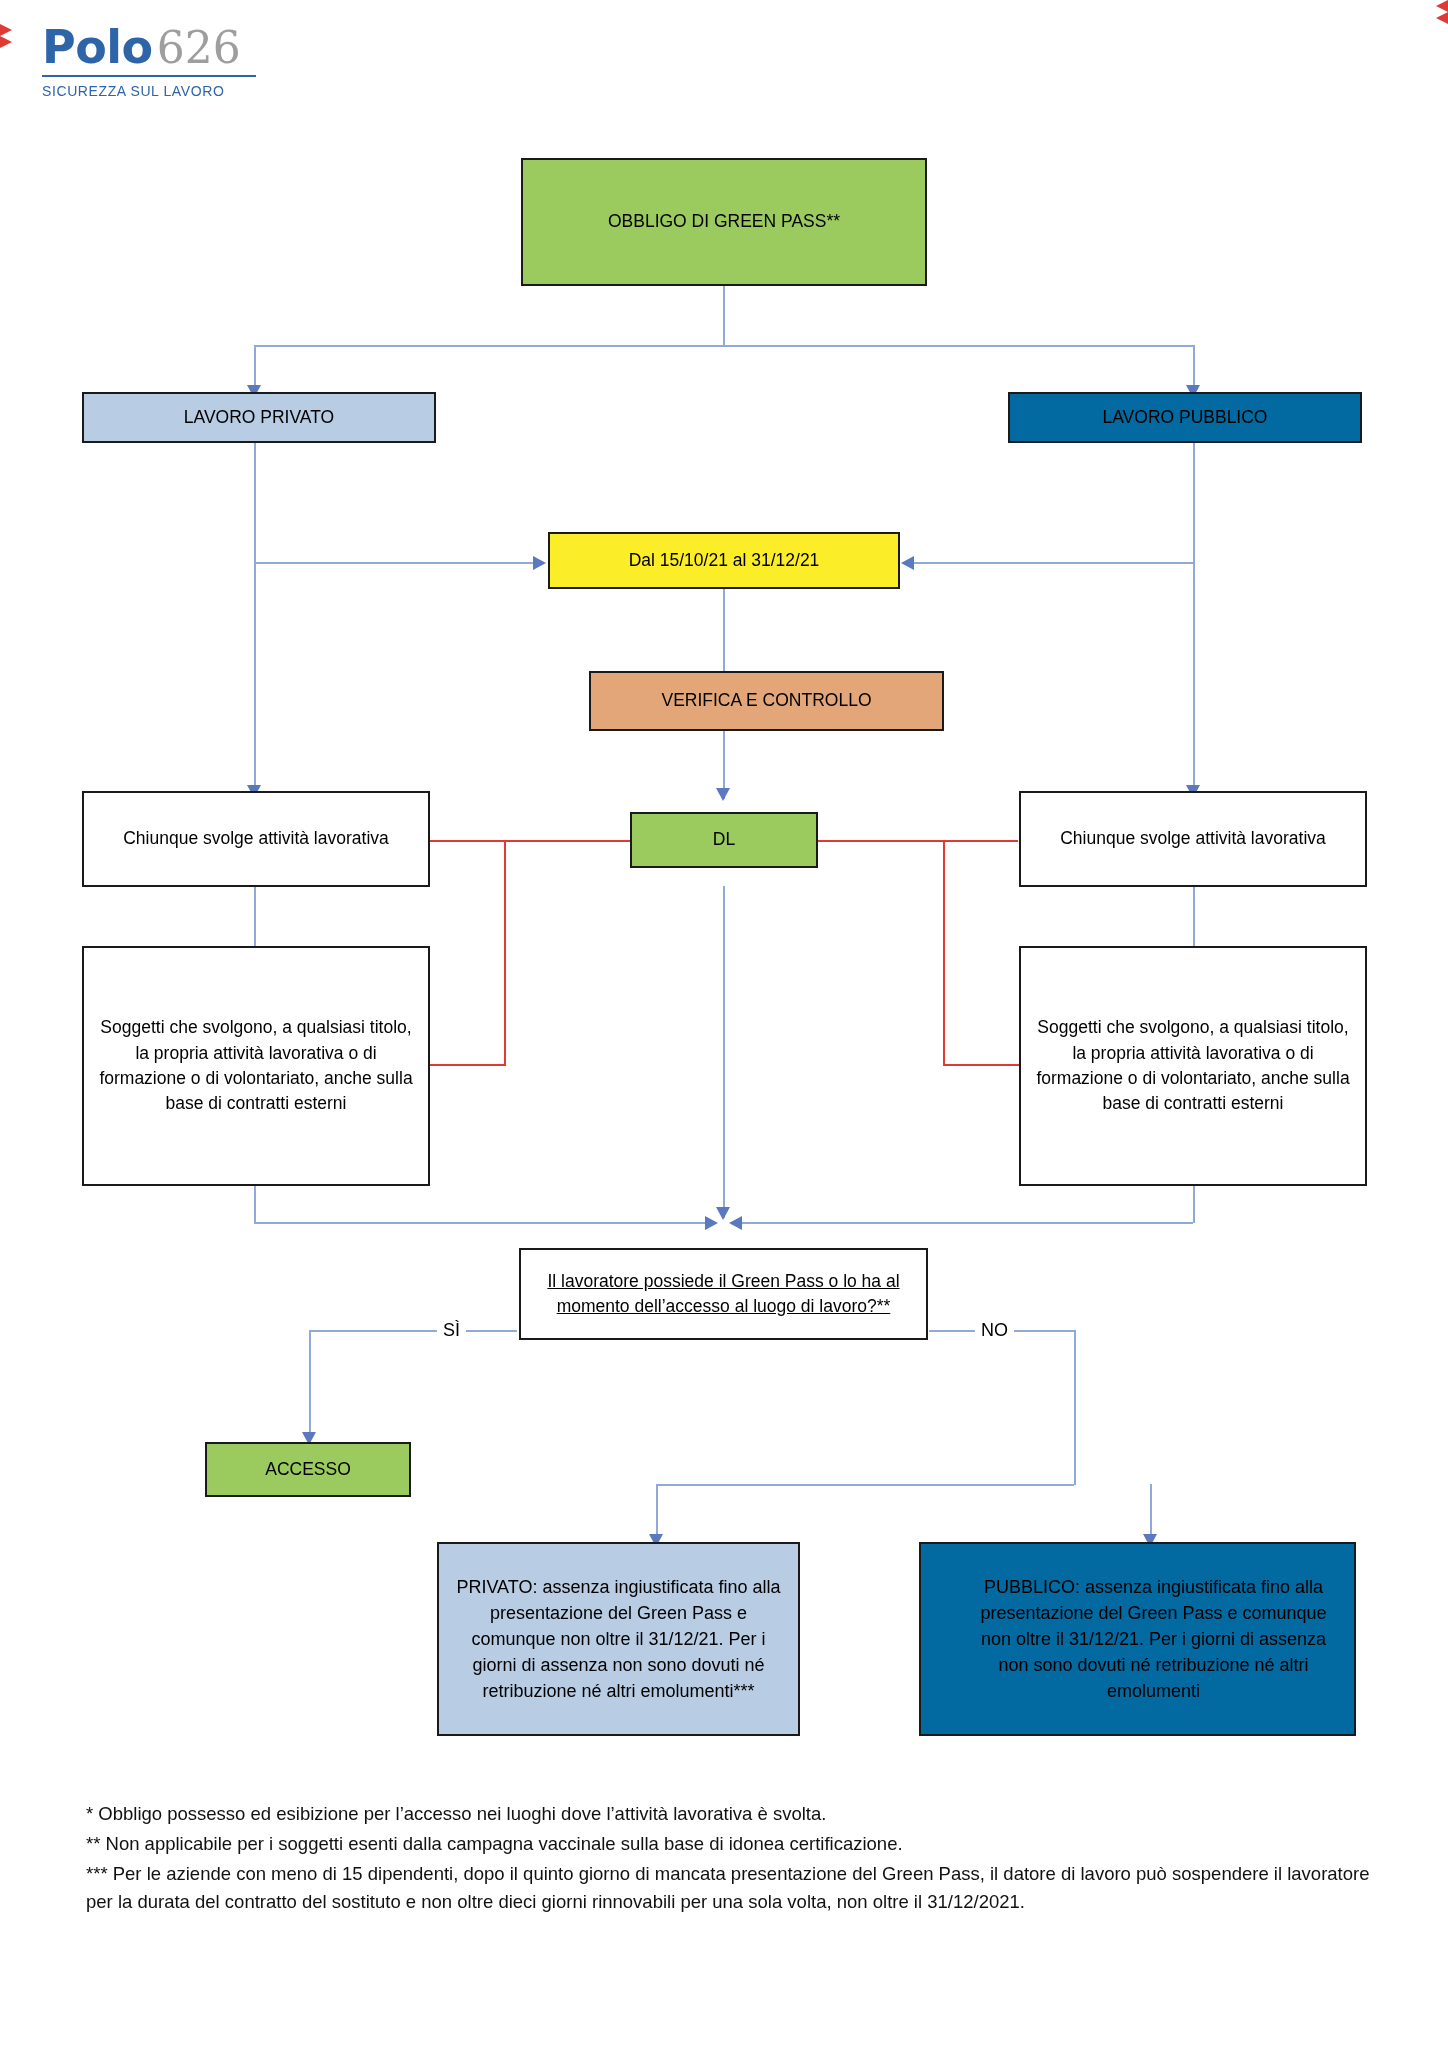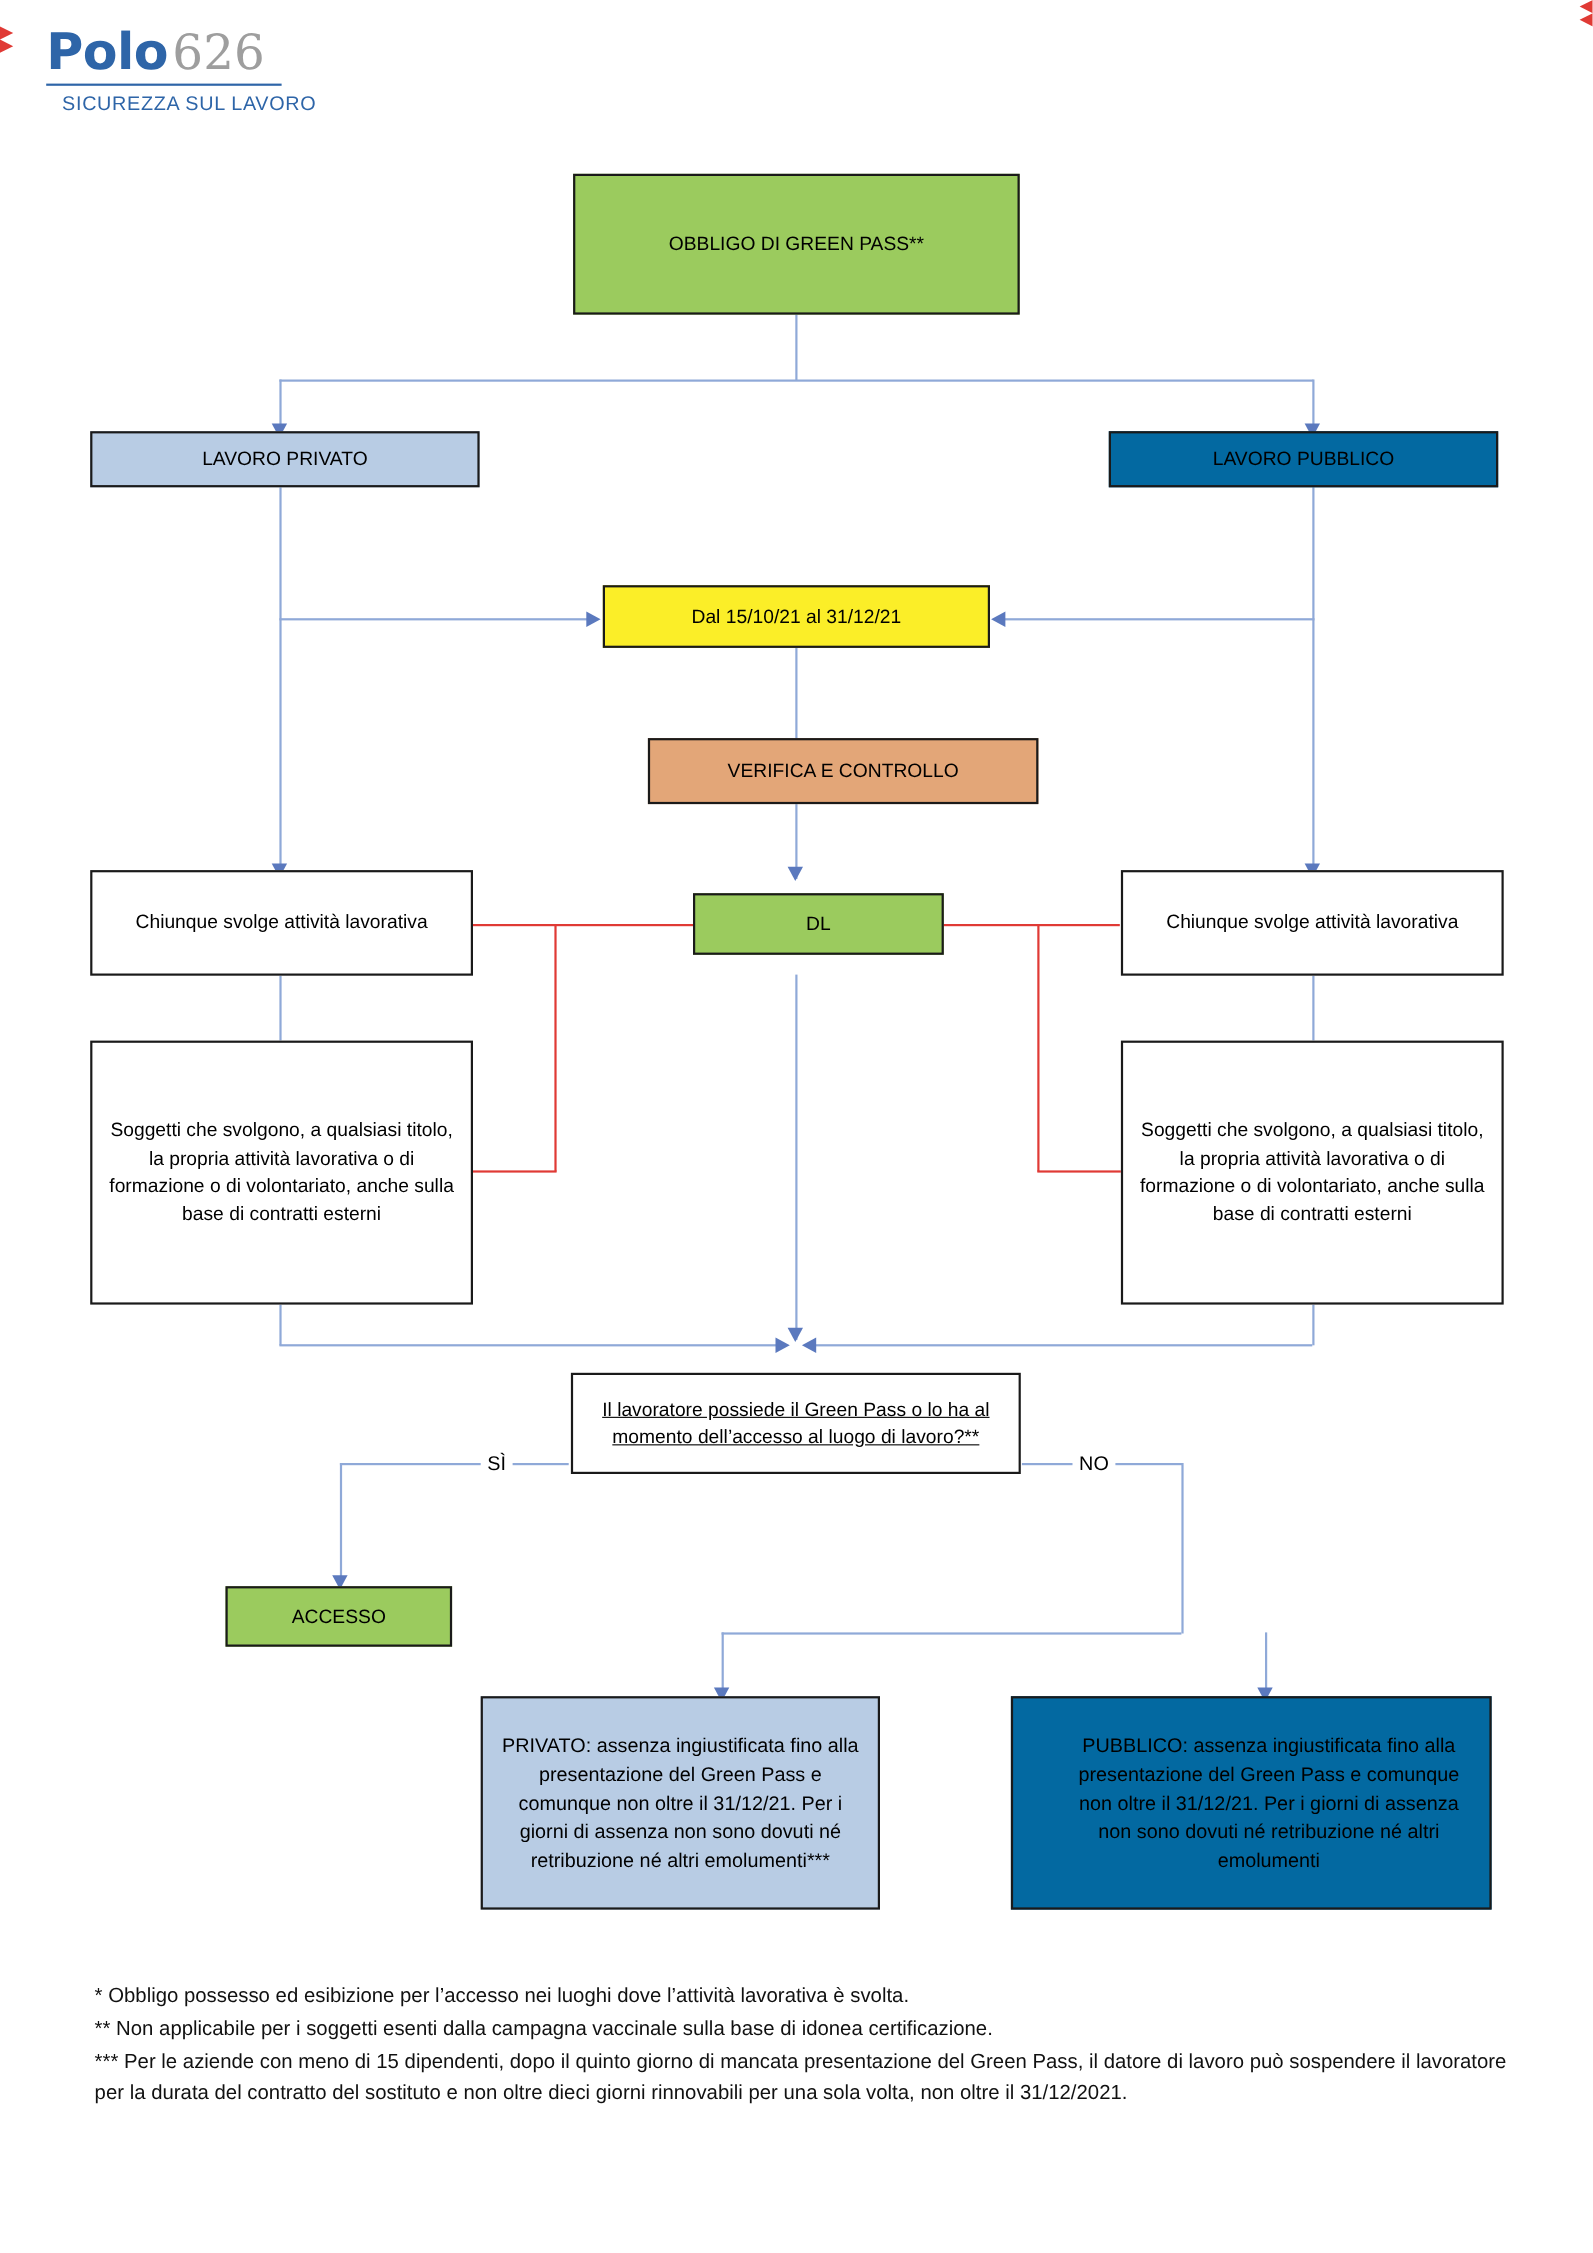--- a/index.html
+++ b/index.html
@@ -31,26 +31,25 @@
     font-size:44px;
     color:#9E9E9E;
     margin-left:4px;
     letter-spacing:0px;
   }
   .logo-rule{
     width:214px; height:2px; background:#2E65A8; margin-top:5px;
   }
   .logo-sub{
     font-family:"Liberation Sans", sans-serif;
-    font-size:18px;
+    font-size:14px;
     color:#2E65A8;
     letter-spacing:0.6px;
     margin-top:6px;
     white-space:nowrap;
-    text-align:center;
   }
 
   
   .box{
     position:absolute;
     box-sizing:border-box;
     border:2px solid #1a1a1a;
     display:flex;
     align-items:center;
     justify-content:center;
@@ -214,21 +213,21 @@
   </div>
 
   <div class="box yellow" style="left:548px; top:532px; width:352px; height:57px;">
     <span class="txt">Dal 15/10/21 al 31/12/21</span>
   </div>
 
   <div class="box tan" style="left:545px; top:671px; width:355px; height:60px;margin-left:44px;">
     <span class="txt">VERIFICA E CONTROLLO</span>
   </div>
 
-  <div class="box green" style="left:630px; top:812px; width:228px; height:56px;">
+  <div class="box green" style="left:630px; top:812px; width:188px; height:56px;">
     <span class="txt">DL</span>
   </div>
 
   <div class="box white" style="left:82px; top:791px; width:348px; height:96px;">
     <span class="txt">Chiunque svolge attività lavorativa</span>
   </div>
 
   <div class="box white" style="left:1019px; top:791px; width:348px; height:96px;">
     <span class="txt">Chiunque svolge attività lavorativa</span>
   </div>

